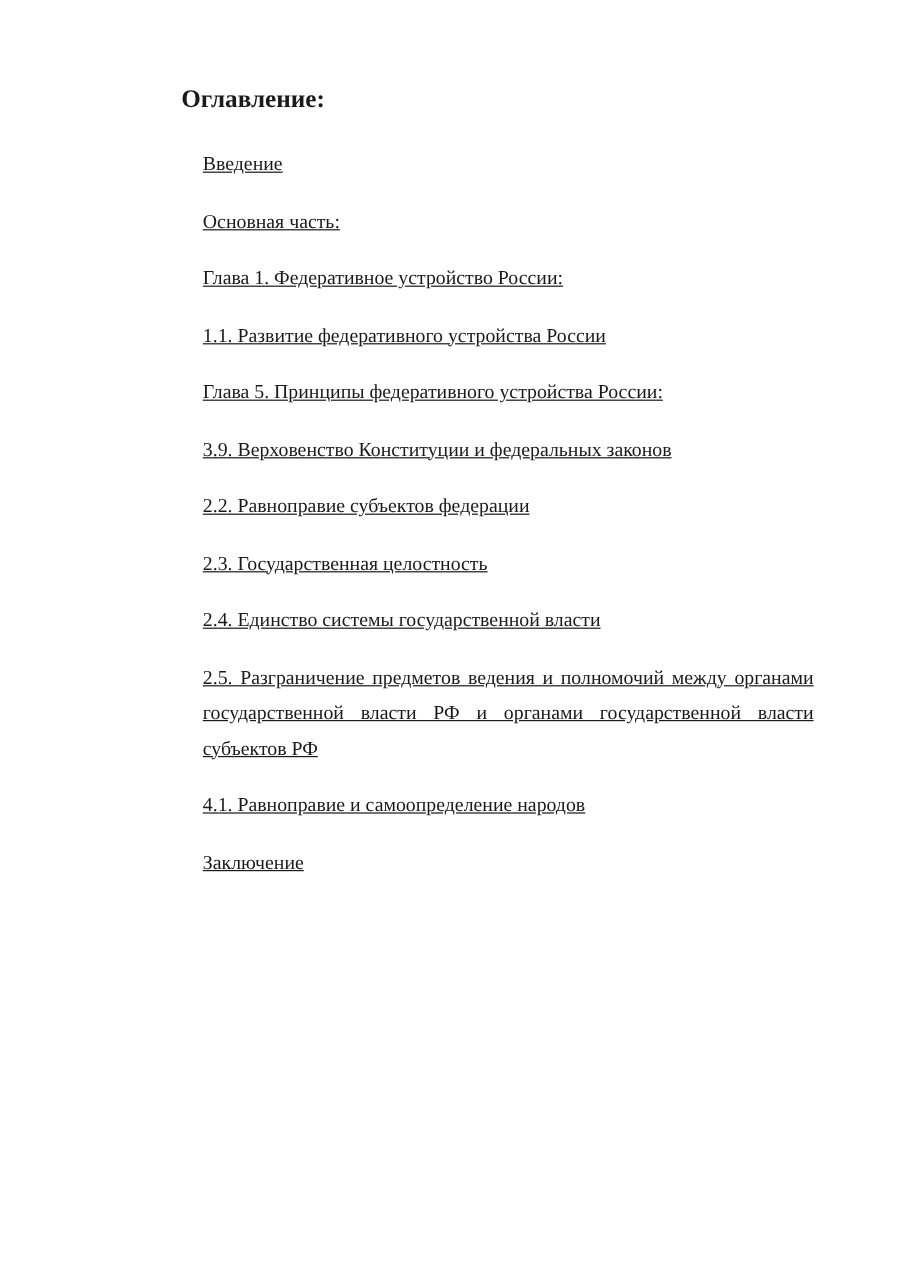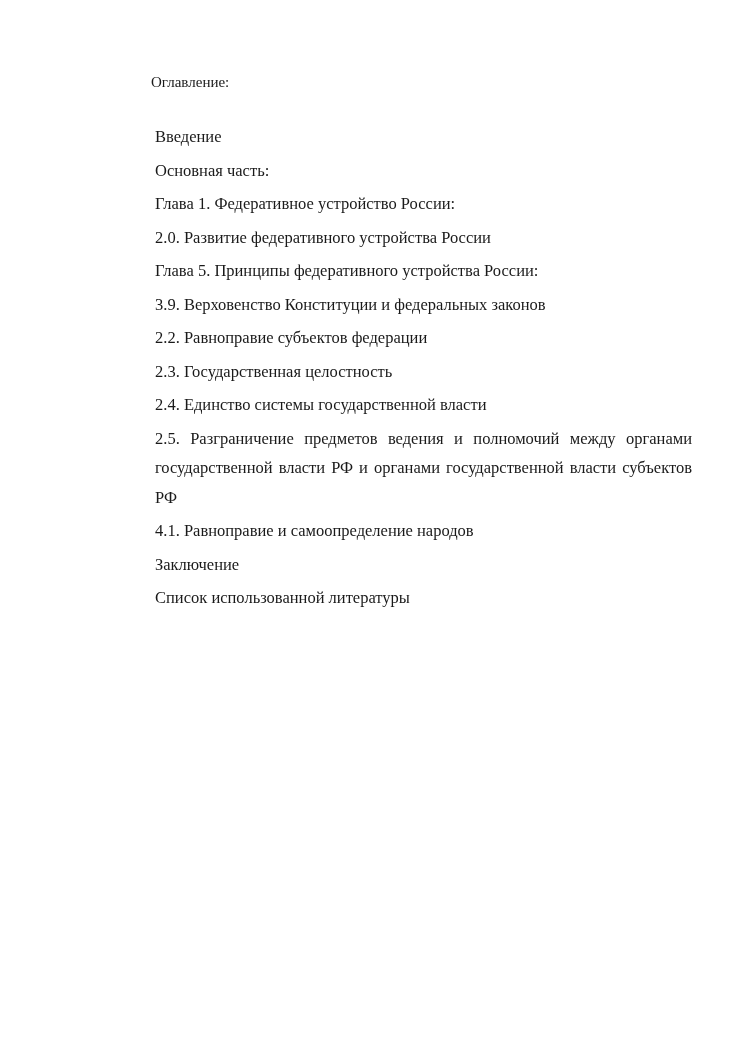--- a/index.html
+++ b/index.html
@@ -15,54 +15,54 @@
     font-family: "Liberation Serif", "DejaVu Serif", serif;
     color: #1a1a1a;
   }
   .page {
     position: absolute;
     left: 151px;
     top: 70px;
     width: 545px;
   }
   .toc-title {
-    font-weight: normal;
-    font-size: 15px;
+    font-weight: bold;
+    font-size: 21px;
     line-height: 24px;
     margin: 0 0 28px 0;
   }
   .toc-list {
     list-style: none;
     margin: 0;
     padding: 0;
   }
   .toc-item {
     font-size: 16.5px;
     line-height: 29.5px;
-    margin: 4px;
+    margin: 18px;
     padding: 0;
+    text-decoration: underline;
   }
   .toc-item.justified {
     text-align: justify;
     text-align-last: left;
   }
 </style>
 </head>
 <body>
 
 <div class="page">
   <div class="toc-title">Оглавление:</div>
   <ul class="toc-list">
     <li class="toc-item">Введение</li>
     <li class="toc-item">Основная часть:</li>
     <li class="toc-item">Глава 1. Федеративное устройство России:</li>
-    <li class="toc-item">2.0. Развитие федеративного устройства России</li>
+    <li class="toc-item">1.1. Развитие федеративного устройства России</li>
     <li class="toc-item">Глава 5. Принципы федеративного устройства России:</li>
     <li class="toc-item">3.9. Верховенство Конституции и федеральных законов</li>
     <li class="toc-item">2.2. Равноправие субъектов федерации</li>
     <li class="toc-item">2.3. Государственная целостность</li>
     <li class="toc-item">2.4. Единство системы государственной власти</li>
     <li class="toc-item justified">2.5. Разграничение предметов ведения и полномочий между органами государственной власти РФ и органами государственной власти субъектов РФ</li>
     <li class="toc-item">4.1. Равноправие и самоопределение народов</li>
     <li class="toc-item">Заключение</li>
-    <li class="toc-item">Список использованной литературы</li>
   </ul>
 </div>
 
 </body></html>

